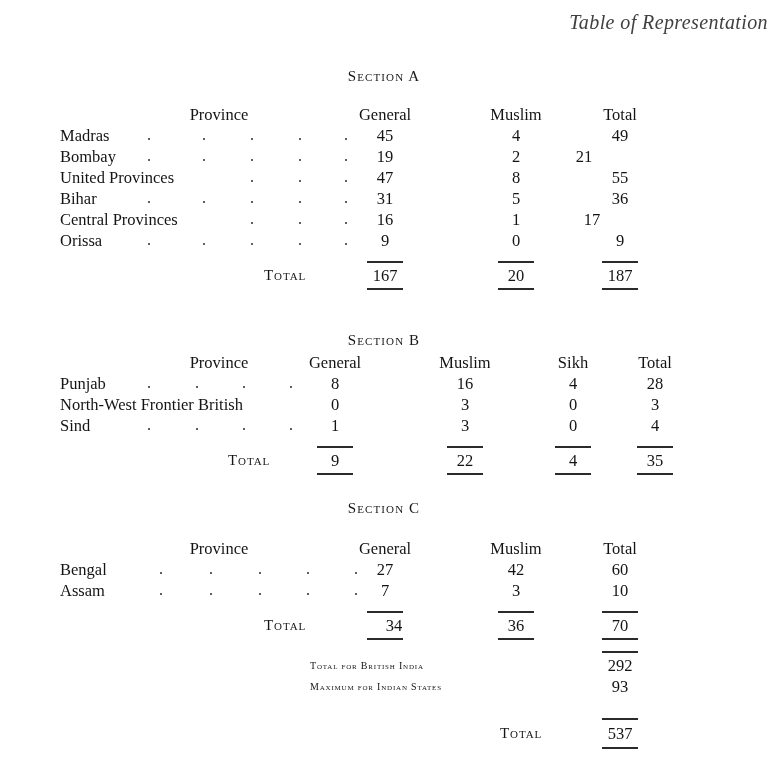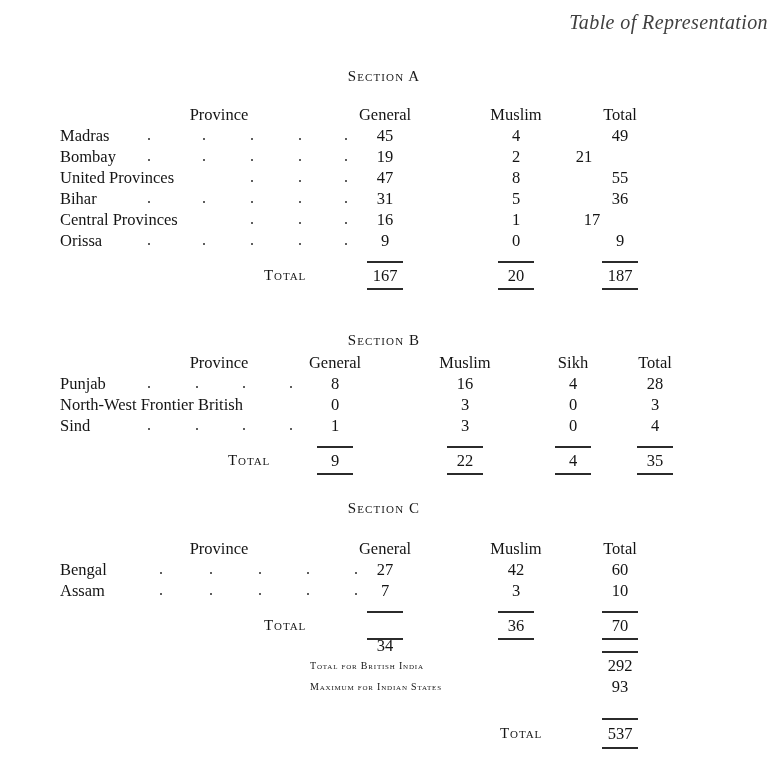--- a/index.html
+++ b/index.html
@@ -285,21 +285,21 @@
         <span class="dot" style="left: 259px;"></span>
         <span class="dot" style="left: 307px;"></span>
         <span class="dot" style="left: 355px;"></span>
         <div class="cell num" style="left: 385px;">7</div>
         <div class="cell num" style="left: 516px;">3</div>
         <div class="cell num" style="left: 620px;">10</div>
       </div>
       <div class="row" style="height: 14px;"></div>
       <div class="row">
         <div class="total-label" style="left: 264px;">Total</div>
-        <div class="cell num" style="left: 385px; margin-top: 20px;">34</div>
+        <div class="cell num" style="left: 394px;">34</div>
         <div class="rule" style="left: 385px; width: 36px; top: -4px;"></div>
         <div class="rule" style="left: 385px; width: 36px; top: 23px;"></div>
         <div class="cell num" style="left: 516px;">36</div>
         <div class="rule" style="left: 516px; width: 36px; top: -4px;"></div>
         <div class="rule" style="left: 516px; width: 36px; top: 23px;"></div>
         <div class="cell num" style="left: 620px;">70</div>
         <div class="rule" style="left: 620px; width: 36px; top: -4px;"></div>
         <div class="rule" style="left: 620px; width: 36px; top: 23px;"></div>
       </div>
     </div>

